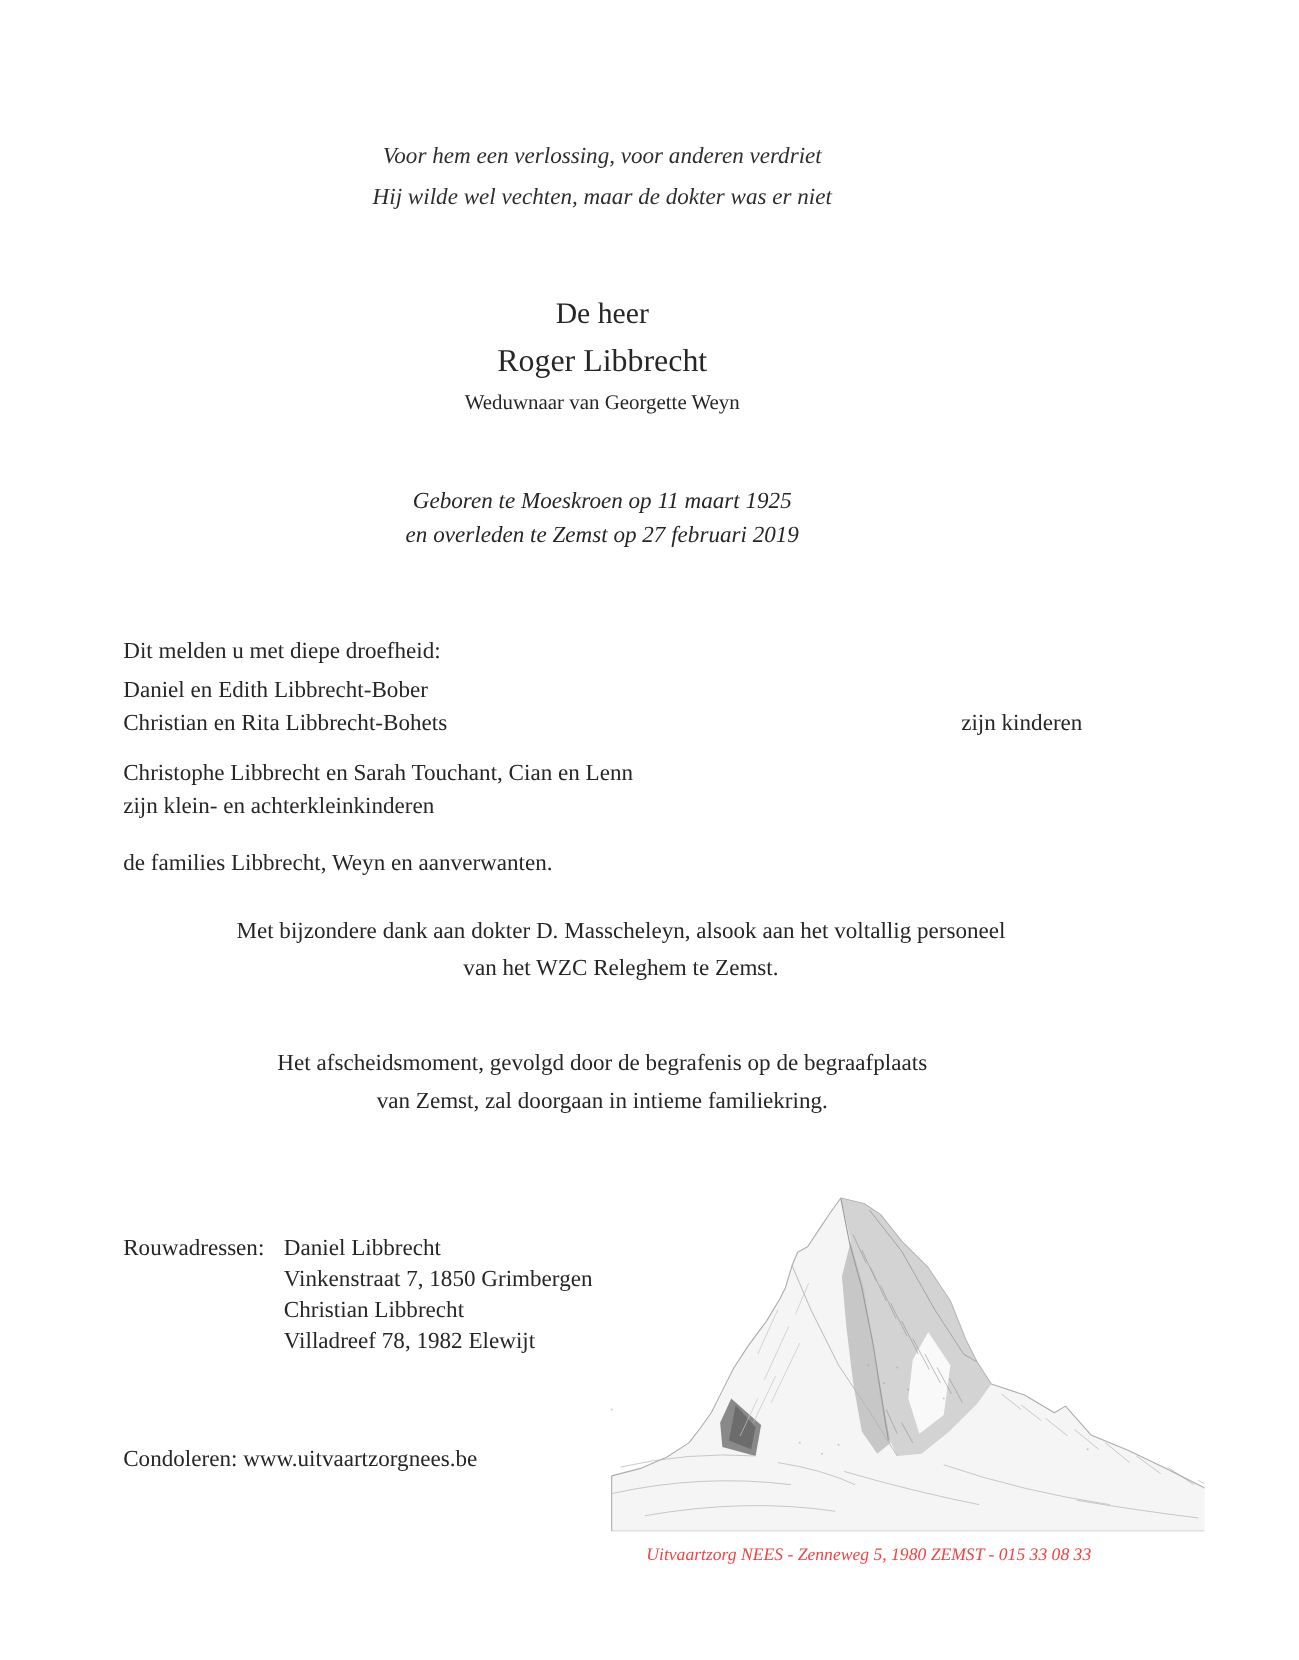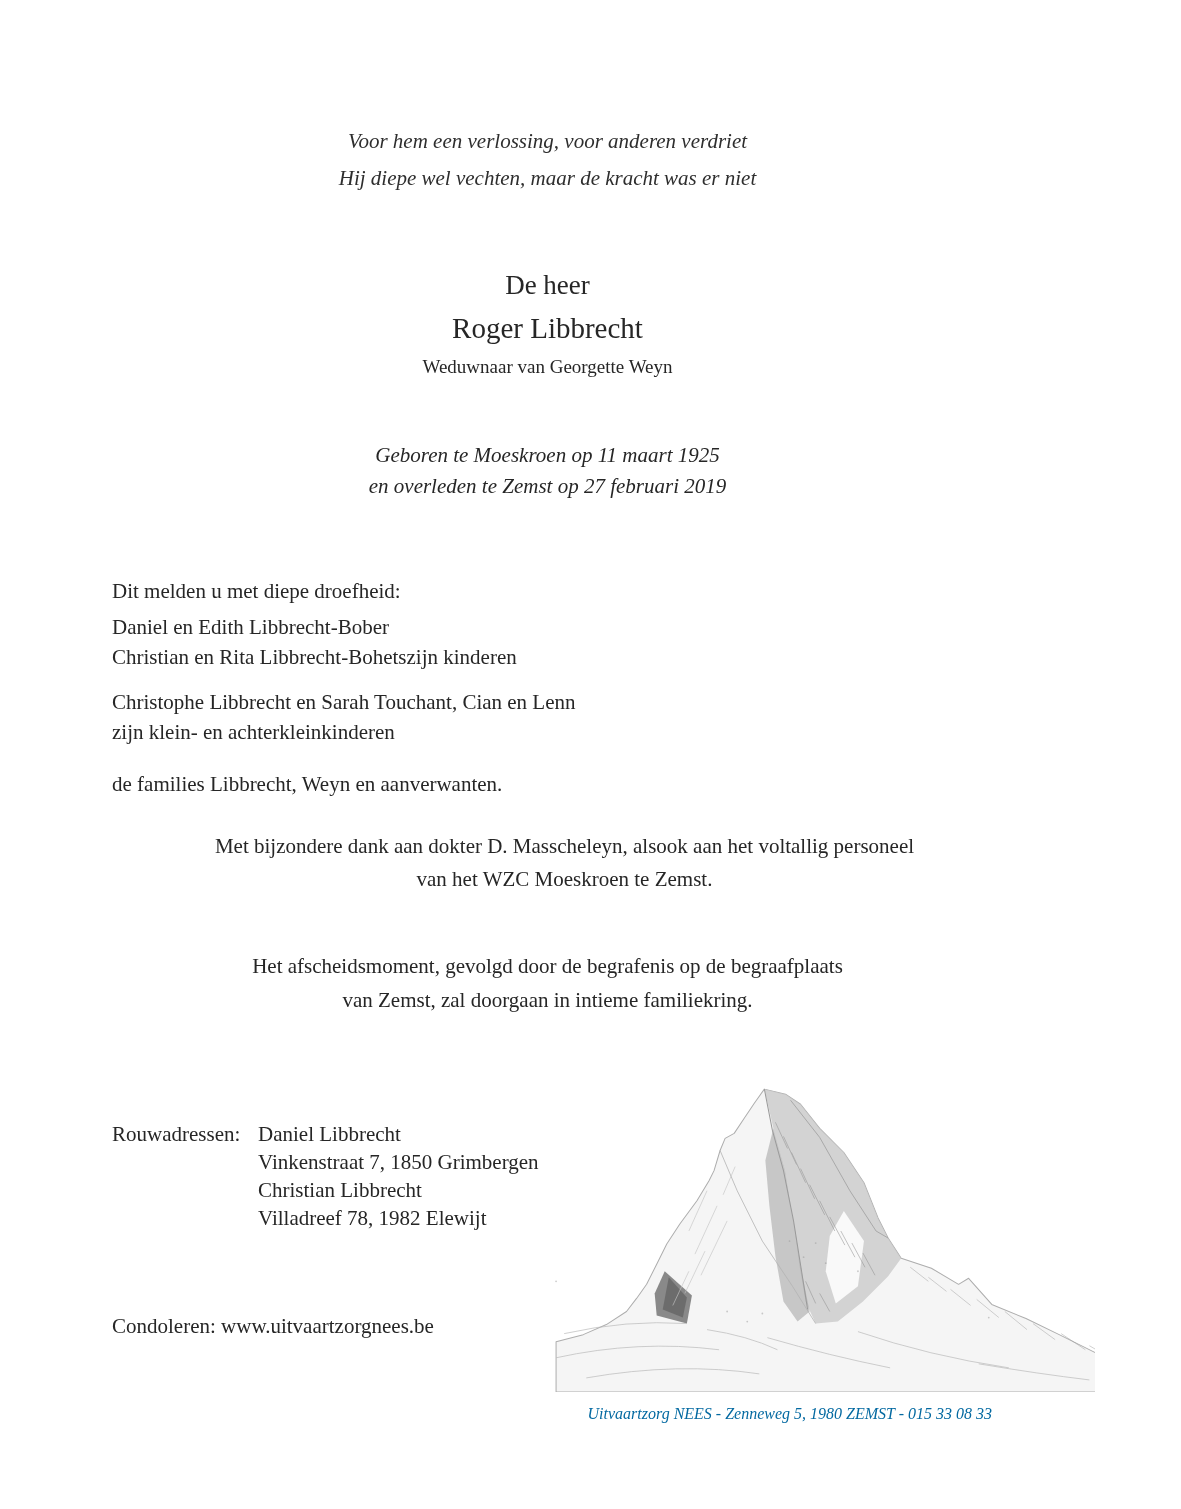--- a/index.html
+++ b/index.html
@@ -29,21 +29,21 @@
     top: 440px;
     font-style: italic;
     font-size: 21px;
     line-height: 31px;
   }
   .bodytext { font-size: 21px; line-height: 30px; }
   .intro { top: 576px; left: 112px; }
   .family-group { left: 112px; right: 111px; }
   .children-group { top: 612px; }
   .grandchildren-group { top: 687px; }
-  .family-row { display: flex; justify-content: flex-start; align-items: baseline; }
+  .family-row { display: flex; justify-content: space-between; align-items: baseline; }
   .families-line { top: 769px; left: 112px; }
   .thanks { top: 830px; font-size: 21px; line-height: 33px; padding-left: 34px; }
   .ceremony { top: 949px; font-size: 21px; line-height: 34px; }
   .addresses-label { top: 1120px; left: 112px; font-size: 21px; line-height: 28px; }
   .addresses-col { top: 1120px; left: 258px; font-size: 21px; line-height: 28px; z-index: 2; }
   .addresses-col .entry-gap { }
   .condolences { top: 1312px; left: 112px; font-size: 21px; line-height: 28px; }
   .artwork {
     top: 1070px;
     left: 555px;
@@ -51,33 +51,33 @@
     height: 322px;
     z-index: 1;
     pointer-events: none;
   }
   .footer {
     top: 1404px;
     right: 103px;
     font-style: italic;
     font-size: 16px;
     line-height: 19px;
-    color: #0369a1;
+    color: #ef4444;
     z-index: 2;
   }
   .textlayer { z-index: 2; }
 </style>
 </head>
 <body>
 
 <div class="page">
 
   <div class="abs center epigraph textlayer">
     <div>Voor hem een verlossing, voor anderen verdriet</div>
-    <div>Hij diepe wel vechten, maar de kracht was er niet</div>
+    <div>Hij wilde wel vechten, maar de dokter was er niet</div>
   </div>
 
   <div class="abs center salutation textlayer">De heer</div>
   <div class="abs center deceased-name textlayer">Roger Libbrecht</div>
   <div class="abs center relation textlayer">Weduwnaar van Georgette Weyn</div>
 
   <div class="abs center dates textlayer">
     <div>Geboren te Moeskroen op 11 maart 1925</div>
     <div>en overleden te Zemst op 27 februari 2019</div>
   </div>
@@ -96,21 +96,21 @@
     <div>Christophe Libbrecht en Sarah Touchant, Cian en Lenn</div>
     <div class="family-row">
       <span>zijn klein- en achterkleinkinderen</span>
     </div>
   </div>
 
   <div class="abs bodytext families-line textlayer">de families Libbrecht, Weyn en aanverwanten.</div>
 
   <div class="abs center thanks textlayer">
     <div>Met bijzondere dank aan dokter D. Masscheleyn, alsook aan het voltallig personeel</div>
-    <div>van het WZC Moeskroen te Zemst.</div>
+    <div>van het WZC Releghem te Zemst.</div>
   </div>
 
   <div class="abs center ceremony textlayer">
     <div>Het afscheidsmoment, gevolgd door de begrafenis op de begraafplaats</div>
     <div>van Zemst, zal doorgaan in intieme familiekring.</div>
   </div>
 
   <div class="abs addresses-label">Rouwadressen:</div>
   <div class="abs addresses-col">
     <div>Daniel Libbrecht</div>

